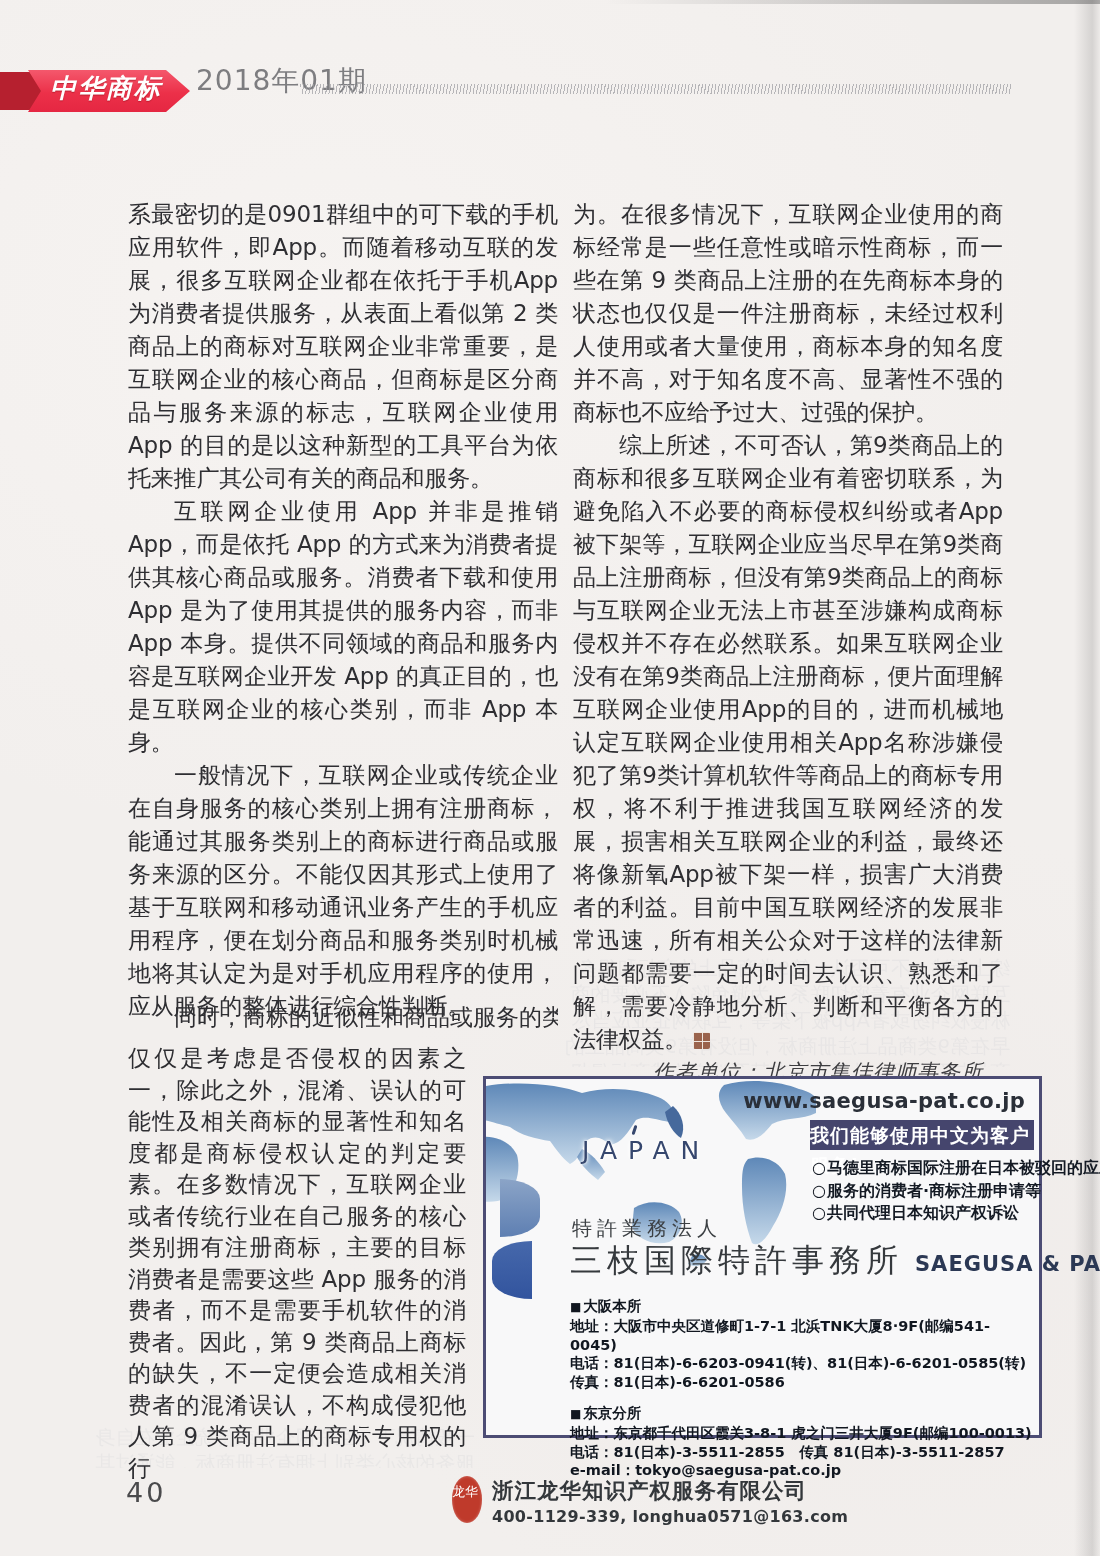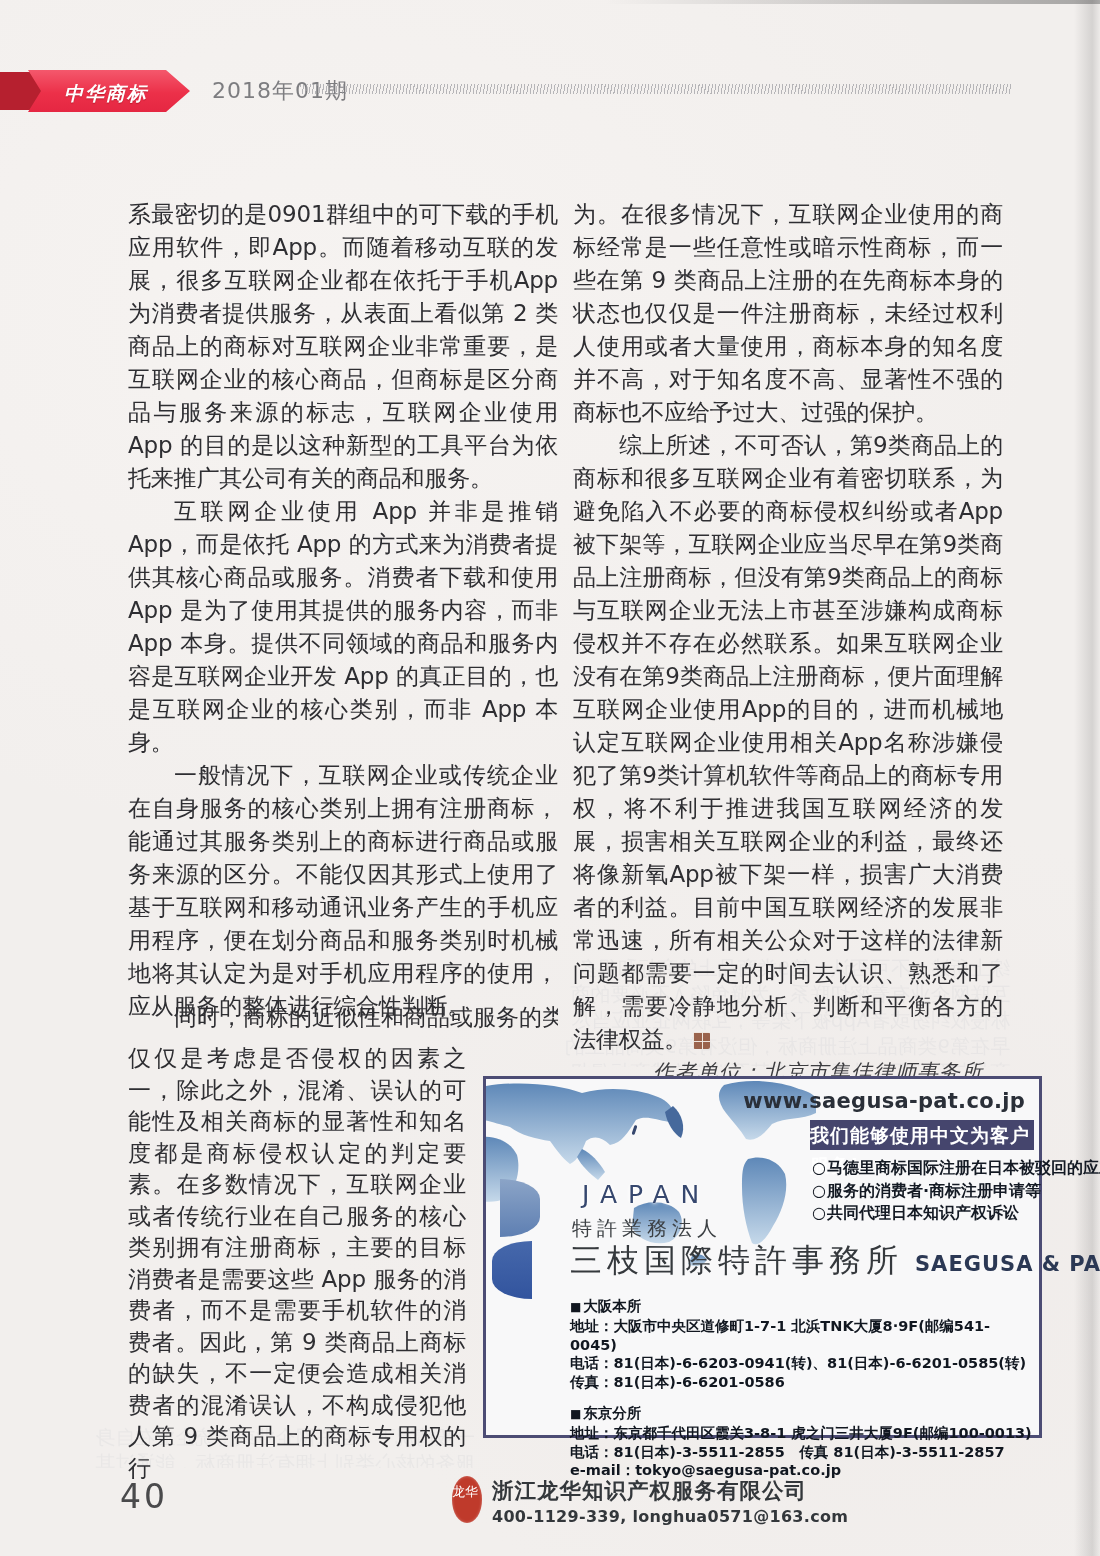--- a/index.html
+++ b/index.html
@@ -15,24 +15,24 @@
     background:linear-gradient(90deg, rgba(0,0,0,0) 0%, rgba(110,110,110,.22) 70%, rgba(200,200,200,.12) 100%);}
   .edge-top{position:absolute;top:0;right:0;width:45%;height:4px;
     background:linear-gradient(90deg, rgba(0,0,0,0), rgba(90,90,90,.5));}
 
   
   .ribbon{position:absolute;top:70px;left:0;height:40px;}
   .ribbon-back{position:absolute;left:0;top:2px;width:50px;height:38px;background:#b6202f;}
   .ribbon-main{position:absolute;left:28px;top:0;width:162px;height:42px;
      background:linear-gradient(180deg,#f4586c 0%,#ec3049 55%,#e52742 100%);
      clip-path:polygon(0 0,138px 0,100% 50%,138px 100%,0 100%,13px 50%);}
-  .ribbon-title{position:absolute;left:46px;top:11px;width:120px;text-align:center;
-     color:#fff;font-size:19px;font-weight:bold;font-style:italic;letter-spacing:2px;
+  .ribbon-title{position:absolute;left:46px;top:1px;width:120px;text-align:center;
+     color:#fff;font-size:26px;font-weight:bold;font-style:italic;letter-spacing:2px;
      text-shadow:0 1px 1px rgba(120,0,10,.4);}
-  .issue{position:absolute;left:196px;top:76px;font-size:22px;color:#7d7d80;letter-spacing:1px;margin-left:16px;}
+  .issue{position:absolute;left:196px;top:62px;font-size:28px;color:#7d7d80;letter-spacing:1px;}
   .hatch{position:absolute;left:300px;top:84px;width:712px;height:10px;opacity:.7;
      background:repeating-linear-gradient(100deg,#9b9ba0 0 1px,transparent 1px 3.3px);}
 
   
   .col{position:absolute;width:430px;color:#2e2e32;font-size:23px;line-height:33px;
        text-align:justify;letter-spacing:-0.2px;}
   .col p{margin:0;}
   .col p.ind{text-indent:2em;}
   .left-col{left:128px;top:198px;}
   .right-col{left:573px;top:198px;}
@@ -53,21 +53,21 @@
          font-size:20px;line-height:26px;filter:blur(.6px);pointer-events:none;}
   .ghost1{left:560px;top:955px;width:450px;height:112px;}
   .ghost2{left:95px;top:1424px;width:380px;height:44px;}
 
   
   .ad{position:absolute;left:483px;top:1076px;width:559px;height:362px;box-sizing:border-box;
       border:3px solid #4c4c74;background:#f8f8f9;}
   .ad-map{position:absolute;left:0;top:0;width:330px;height:215px;}
   .japan-label{position:absolute;left:96px;top:57px;font-size:25px;color:#36476e;
       letter-spacing:11px;font-weight:500;
-      text-shadow:0 0 2px #fff,0 0 4px #fff,0 0 6px #fff;margin-top:44px;}
+      text-shadow:0 0 2px #fff,0 0 4px #fff,0 0 6px #fff;}
   .japan-tick{position:absolute;left:147px;top:46px;width:3px;height:10px;background:#36476e;
       transform:rotate(18deg);border-radius:2px;}
   .ad-url{position:absolute;top:10px;right:14px;font-size:21px;font-weight:bold;color:#2a2f38;
       letter-spacing:.3px;}
   .ad-banner{position:absolute;top:41px;left:324px;right:5px;height:30px;background:#45456d;
       color:#fff;font-size:19px;font-weight:bold;text-align:left;line-height:30px;
       letter-spacing:1px;}
   .ad-bullets{position:absolute;top:78px;left:326px;font-size:16px;font-weight:bold;
       color:#141a24;line-height:22.5px;white-space:nowrap;}
   .ad-bullets .circle{font-weight:normal;margin-right:1px;}
@@ -82,21 +82,21 @@
   .firm-row{position:absolute;left:84px;top:160px;display:flex;align-items:baseline;gap:12px;
       white-space:nowrap;}
   .firm-cn{font-size:32px;color:#35393d;letter-spacing:5px;}
   .firm-en{font-size:21px;color:#2b3854;letter-spacing:1px;font-weight:600;}
   .ad-addr{position:absolute;left:84px;top:206px;width:466px;font-size:14.5px;
       line-height:18.8px;font-weight:bold;color:#111720;}
   .ad-addr .office{margin-top:12px;}
   .sq{font-size:12px;margin-right:2px;}
 
   
-  .page-num{position:absolute;left:120px;top:1477px;font-size:33px;color:#4a4a4c;
+  .page-num{position:absolute;left:126px;top:1477px;font-size:27px;color:#4a4a4c;
       letter-spacing:3px;}
   .foot-seal{position:absolute;left:452px;top:1476px;width:30px;height:47px;background:#bf3a2b;
       border-radius:15px/23px;color:#fff;font-size:13px;line-height:15px;text-align:left;
       padding-top:8px;box-sizing:border-box;box-shadow:inset 0 0 3px rgba(255,255,255,.35);}
   .foot-company{position:absolute;left:492px;top:1476px;font-size:21.5px;font-weight:bold;
       color:#33373b;letter-spacing:1px;}
   .foot-contact{position:absolute;left:492px;top:1507px;font-size:16px;font-weight:bold;
       color:#33373b;letter-spacing:.3px;}
 </style>
 </head>

